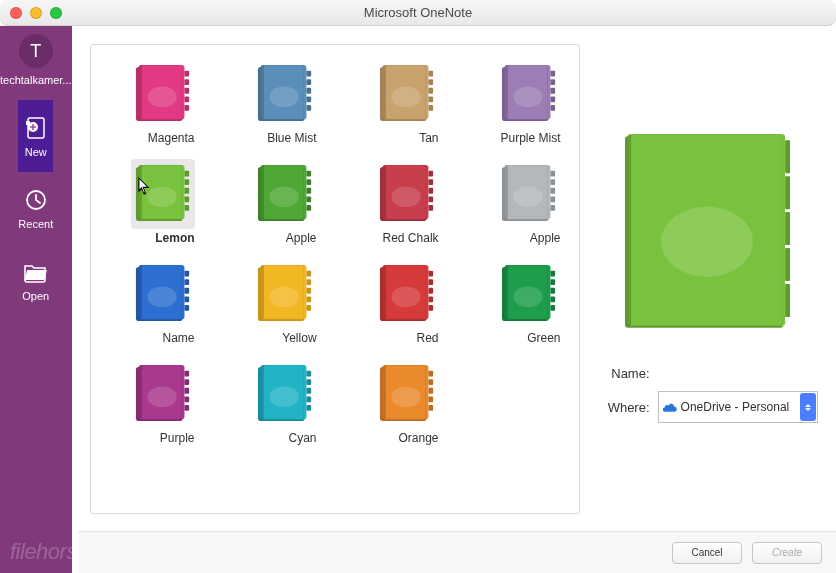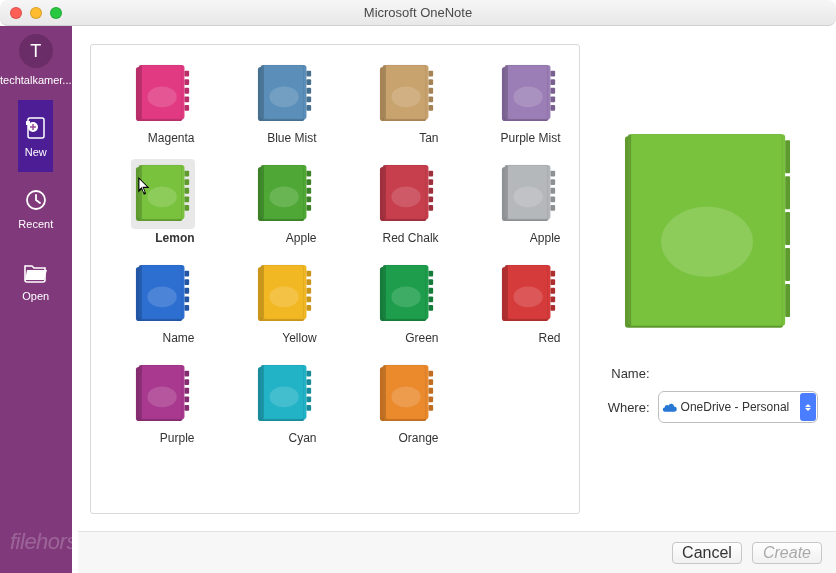--- a/index.html
+++ b/index.html
@@ -13,48 +13,48 @@
 .dot.green { background: #28c840; }
 .title { position: absolute; left: 0; right: 0; text-align: center; font-size: 13px; color: #4a4a4a; pointer-events: none; }
 
 .main { display: flex; height: 547px; }
 .sidebar { width: 78px; background: #80397B; display: flex; flex-direction: column; align-items: center; padding-top: 8px; color: #fff; font-size: 11px; }
 .account { width: 100%; text-align: center; padding-bottom: 14px; }
 .avatar { width: 34px; height: 34px; border-radius: 50%; background: #6B2D67; margin: 0 auto 6px; display: flex; align-items: center; justify-content: center; font-size: 18px; font-weight: 300; }
 .side-item { width: 100%; text-align: center; padding: 14px 0; cursor: pointer; }
 .side-item.active { background: #4c1d95; }
 .side-icon { width: 28px; height: 28px; margin: 0 auto 4px; display: flex; align-items: center; justify-content: center; }
-.watermark { position: absolute; left: 10px; bottom: 18px; font-size: 22px; color: rgba(255,255,255,0.22); font-weight: 400; font-style: italic; letter-spacing: -0.5px; pointer-events: none; }
+.watermark { position: absolute; left: 10px; bottom: 8px; font-size: 22px; color: rgba(255,255,255,0.22); font-weight: 400; font-style: italic; letter-spacing: -0.5px; pointer-events: none; }
 
 .content { flex: 1; display: flex; }
 .picker-wrap { padding: 18px; }
 .picker { width: 490px; height: 470px; border: 1px solid #d9d9d9; border-radius: 3px; padding: 10px 14px 0; overflow: hidden; background: #fff; }
 .grid { display: grid; grid-template-columns: repeat(4, 1fr); column-gap: 28px; row-gap: 6px; }
 .swatch { text-align: right; padding: 4px; border-radius: 4px; cursor: pointer; }
 .swatch.selected .book-wrap { background: #e8e8e8; border-radius: 4px; }
 .swatch.selected .sw-label { font-weight: 600; }
 .book-wrap { padding: 4px; display: inline-block; }
 .bookicon { width: 56px; height: 62px; position: relative; }
 .sw-label { font-size: 12px; color: #333; margin-top: 2px; }
 
 .detail { flex: 1; padding: 24px 24px 0 0; display: flex; flex-direction: column; align-items: center; }
 .preview-book { width: 168px; height: 200px; margin-top: 82px; position: relative; }
 .form { margin-top: 34px; font-size: 13px; color: #333; }
 .form-row { display: flex; align-items: center; margin-bottom: 10px; }
 .form-label { width: 52px; text-align: right; margin-right: 8px; }
 .text-input { width: 160px; height: 22px; border: 1px solid #bfbfbf; border-radius: 3px; padding: 0 6px; font-size: 12px; box-shadow: inset 0 1px 2px rgba(0,0,0,0.08); }
-.select { width: 160px; height: 22px; border: 1px solid #bfbfbf; border-radius: 6px; background: #fff; font-size: 12px; display: flex; align-items: center; padding: 15px 4px; position: relative; }
+.select { width: 160px; height: 22px; border: 1px solid #bfbfbf; border-radius: 0; background: #fff; font-size: 12px; display: flex; align-items: center; padding: 15px 4px; position: relative; }
 .select .cloud { width: 14px; height: 10px; margin-right: 4px; }
 .select-arrows { position: absolute; right: 1px; top: 1px; bottom: 1px; width: 16px; background: #4a7dff; border-radius: 3px; display: flex; flex-direction: column; align-items: center; justify-content: center; }
 .select-arrows .tri { width: 0; height: 0; border-left: 3px solid transparent; border-right: 3px solid transparent; }
 .select-arrows .up { border-bottom: 3px solid #fff; margin-bottom: 1px; }
 .select-arrows .down { border-top: 3px solid #fff; }
 
 .footer { position: absolute; left: 78px; right: 0; bottom: 0; height: 42px; border-top: 1px solid #e2e2e2; background: #f7f7f7; display: flex; align-items: center; justify-content: flex-end; padding-right: 14px; gap: 10px; }
-.btn { min-width: 70px; height: 22px; border: 1px solid #c6c6c6; border-radius: 4px; background: linear-gradient(#fefefe, #f1f1f1); font-size: 16px; color: #333; cursor: pointer; }
+.btn { min-width: 70px; height: 22px; border: 1px solid #c6c6c6; border-radius: 4px; background: linear-gradient(#fefefe, #f1f1f1); font-size: 10px; color: #333; cursor: pointer; }
 .btn.disabled { color: #aaa; cursor: default; font-style: italic; }
 
 .cursor { position: absolute; width: 14px; height: 20px; pointer-events: none; }
 </style>
 </head>
 <body>
 
 <div class="titlebar">
   <div class="traffic">
     <div class="dot red"></div>
@@ -223,43 +223,43 @@
     <rect x="7" y="0" width="43" height="58" rx="2" fill="#F2B824" stroke="rgba(0,0,0,0.08)"></rect>
     <ellipse cx="29" cy="34.1" rx="15.680000000000001" ry="11.16" fill="rgba(255,255,255,0.15)"></ellipse>
     <rect x="4" y="0" width="3" height="58" fill="rgba(0,0,0,0.18)"></rect>
     <rect x="53" y="6" width="5" height="6.199999999999999" rx="1" fill="#C9951A"></rect>
                     <rect x="53" y="15.2" width="5" height="6.199999999999999" rx="1" fill="#C9951A"></rect>
                     <rect x="53" y="24.4" width="5" height="6.199999999999999" rx="1" fill="#C9951A"></rect>
                     <rect x="53" y="33.6" width="5" height="6.199999999999999" rx="1" fill="#C9951A"></rect>
                     <rect x="53" y="42.8" width="5" height="6.199999999999999" rx="1" fill="#C9951A"></rect>
   </svg></div></div><div class="sw-label">Yellow</div></div>
             <div class="swatch"><div class="book-wrap"><div class="bookicon"><svg width="56" height="62" viewBox="0 0 60 62">
+    <rect x="1" y="2" width="50" height="58" rx="3" fill="#AD2E2E"></rect>
+    <rect x="4" y="0" width="49" height="58" rx="3" fill="#D63B3B"></rect>
+    <rect x="7" y="0" width="43" height="58" rx="2" fill="#D63B3B" stroke="rgba(0,0,0,0.08)"></rect>
+    <ellipse cx="29" cy="34.1" rx="15.680000000000001" ry="11.16" fill="rgba(255,255,255,0.15)"></ellipse>
+    <rect x="4" y="0" width="3" height="58" fill="rgba(0,0,0,0.18)"></rect>
+    <rect x="53" y="6" width="5" height="6.199999999999999" rx="1" fill="#AD2E2E"></rect>
+                    <rect x="53" y="15.2" width="5" height="6.199999999999999" rx="1" fill="#AD2E2E"></rect>
+                    <rect x="53" y="24.4" width="5" height="6.199999999999999" rx="1" fill="#AD2E2E"></rect>
+                    <rect x="53" y="33.6" width="5" height="6.199999999999999" rx="1" fill="#AD2E2E"></rect>
+                    <rect x="53" y="42.8" width="5" height="6.199999999999999" rx="1" fill="#AD2E2E"></rect>
+  </svg></div></div><div class="sw-label">Red</div></div>
+            <div class="swatch"><div class="book-wrap"><div class="bookicon"><svg width="56" height="62" viewBox="0 0 60 62">
     <rect x="1" y="2" width="50" height="58" rx="3" fill="#167A3A"></rect>
     <rect x="4" y="0" width="49" height="58" rx="3" fill="#1E9E4C"></rect>
     <rect x="7" y="0" width="43" height="58" rx="2" fill="#1E9E4C" stroke="rgba(0,0,0,0.08)"></rect>
     <ellipse cx="29" cy="34.1" rx="15.680000000000001" ry="11.16" fill="rgba(255,255,255,0.15)"></ellipse>
     <rect x="4" y="0" width="3" height="58" fill="rgba(0,0,0,0.18)"></rect>
     <rect x="53" y="6" width="5" height="6.199999999999999" rx="1" fill="#167A3A"></rect>
                     <rect x="53" y="15.2" width="5" height="6.199999999999999" rx="1" fill="#167A3A"></rect>
                     <rect x="53" y="24.4" width="5" height="6.199999999999999" rx="1" fill="#167A3A"></rect>
                     <rect x="53" y="33.6" width="5" height="6.199999999999999" rx="1" fill="#167A3A"></rect>
                     <rect x="53" y="42.8" width="5" height="6.199999999999999" rx="1" fill="#167A3A"></rect>
   </svg></div></div><div class="sw-label">Green</div></div>
-            <div class="swatch"><div class="book-wrap"><div class="bookicon"><svg width="56" height="62" viewBox="0 0 60 62">
-    <rect x="1" y="2" width="50" height="58" rx="3" fill="#AD2E2E"></rect>
-    <rect x="4" y="0" width="49" height="58" rx="3" fill="#D63B3B"></rect>
-    <rect x="7" y="0" width="43" height="58" rx="2" fill="#D63B3B" stroke="rgba(0,0,0,0.08)"></rect>
-    <ellipse cx="29" cy="34.1" rx="15.680000000000001" ry="11.16" fill="rgba(255,255,255,0.15)"></ellipse>
-    <rect x="4" y="0" width="3" height="58" fill="rgba(0,0,0,0.18)"></rect>
-    <rect x="53" y="6" width="5" height="6.199999999999999" rx="1" fill="#AD2E2E"></rect>
-                    <rect x="53" y="15.2" width="5" height="6.199999999999999" rx="1" fill="#AD2E2E"></rect>
-                    <rect x="53" y="24.4" width="5" height="6.199999999999999" rx="1" fill="#AD2E2E"></rect>
-                    <rect x="53" y="33.6" width="5" height="6.199999999999999" rx="1" fill="#AD2E2E"></rect>
-                    <rect x="53" y="42.8" width="5" height="6.199999999999999" rx="1" fill="#AD2E2E"></rect>
-  </svg></div></div><div class="sw-label">Red</div></div>
             <div class="swatch"><div class="book-wrap"><div class="bookicon"><svg width="56" height="62" viewBox="0 0 60 62">
     <rect x="1" y="2" width="50" height="58" rx="3" fill="#852C70"></rect>
     <rect x="4" y="0" width="49" height="58" rx="3" fill="#A8398E"></rect>
     <rect x="7" y="0" width="43" height="58" rx="2" fill="#A8398E" stroke="rgba(0,0,0,0.08)"></rect>
     <ellipse cx="29" cy="34.1" rx="15.680000000000001" ry="11.16" fill="rgba(255,255,255,0.15)"></ellipse>
     <rect x="4" y="0" width="3" height="58" fill="rgba(0,0,0,0.18)"></rect>
     <rect x="53" y="6" width="5" height="6.199999999999999" rx="1" fill="#852C70"></rect>
                     <rect x="53" y="15.2" width="5" height="6.199999999999999" rx="1" fill="#852C70"></rect>
                     <rect x="53" y="24.4" width="5" height="6.199999999999999" rx="1" fill="#852C70"></rect>
                     <rect x="53" y="33.6" width="5" height="6.199999999999999" rx="1" fill="#852C70"></rect>

